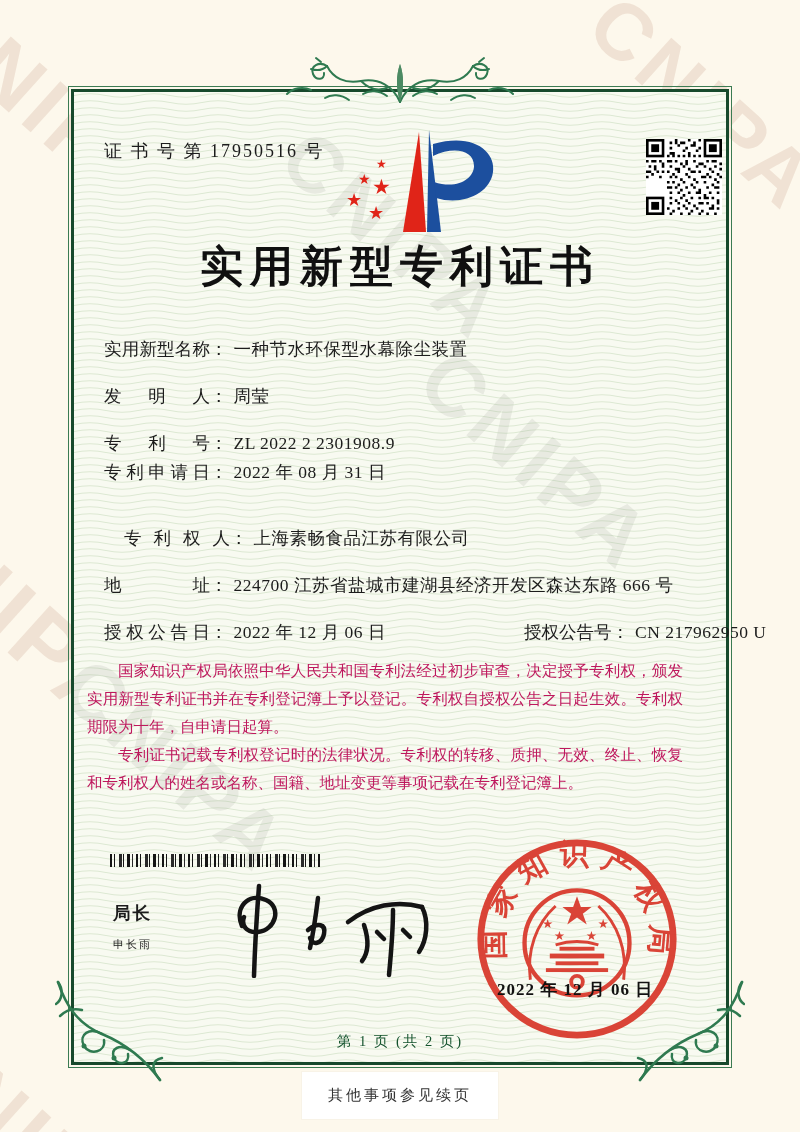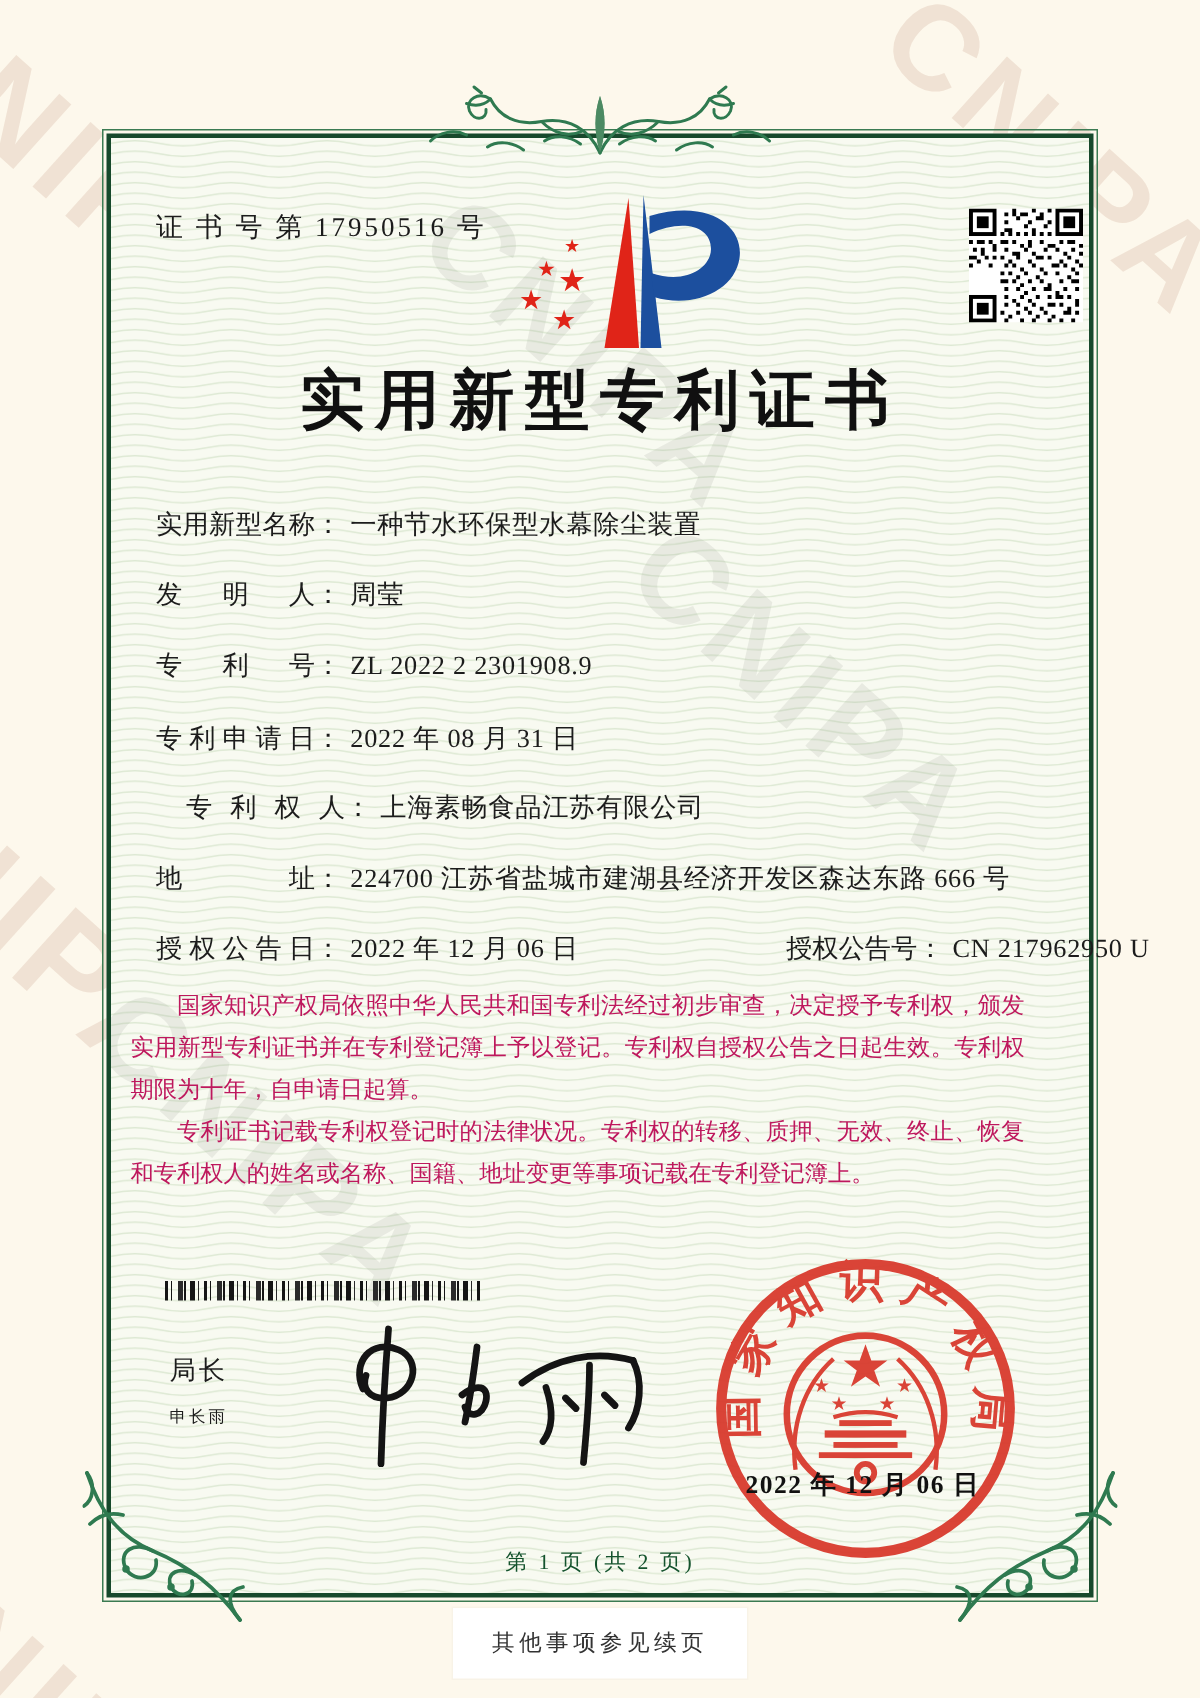--- a/index.html
+++ b/index.html
@@ -49,21 +49,21 @@
   .barcode {
     position:absolute; left:110px; top:854px; width:212px; height:13px;
     background:repeating-linear-gradient(90deg,
       #151515 0 2px, transparent 2px 4px,
       #151515 4px 5px, transparent 5px 9px,
       #2a2a2a 9px 12px, transparent 12px 13px,
       #151515 13px 14px, transparent 14px 17px,
       #151515 17px 20px, transparent 20px 22px,
       #2a2a2a 22px 23px, transparent 23px 26px);
   }
-  .sign-title { position:absolute; left:113px; top:901px; font-size:17.5px; letter-spacing:2px; }
+  .sign-title { position:absolute; left:113px; top:901px; font-size:17.5px; letter-spacing:2px;font-weight:bold; }
   .sign-name  { position:absolute; left:113px; top:937px; font-size:11px; letter-spacing:2px; }
   .signature  { position:absolute; left:222px; top:880px; }
   .seal { position:absolute; left:474px; top:836px; opacity:0.93; }
   .seal-date {
     position:absolute; left:497px; top:978px; font-size:17px; font-weight:700;
     letter-spacing:1px; color:#111;
   }
   .page-num { position:absolute; left:0; top:1032px; width:800px; text-align:center; font-size:14.5px; color:#14532d; letter-spacing:2px; }
   .foot-note {
     position:absolute; left:50%; top:1072px; transform:translateX(-50%);
@@ -177,21 +177,21 @@
 
     <div class="field-row" style="top:384px;">
       <span class="flabel">发明人</span><span class="fcolon">：</span><span class="fvalue">周莹</span>
     </div>
     <div class="field-row" style="top:337px;">
       <span class="flabel">实用新型名称</span><span class="fcolon">：</span><span class="fvalue">一种节水环保型水幕除尘装置</span>
     </div>
     <div class="field-row" style="top:431px;">
       <span class="flabel">专利号</span><span class="fcolon">：</span><span class="fvalue">ZL 2022 2 2301908.9</span>
     </div>
-    <div class="field-row" style="top:480px;">
+    <div class="field-row" style="top:460px;">
       <span class="flabel">专利申请日</span><span class="fcolon">：</span><span class="fvalue">2022 年 08 月 31 日</span>
     </div>
     <div class="field-row" style="top:526px;margin-left:20px;">
       <span class="flabel">专利权人</span><span class="fcolon">：</span><span class="fvalue">上海素畅食品江苏有限公司</span>
     </div>
     <div class="field-row" style="top:573px;">
       <span class="flabel">地址</span><span class="fcolon">：</span><span class="fvalue">224700 江苏省盐城市建湖县经济开发区森达东路 666 号</span>
     </div>
     <div class="field-row" style="top:620px;">
       <span class="flabel">授权公告日</span><span class="fcolon">：</span><span class="fvalue">2022 年 12 月 06 日</span>

